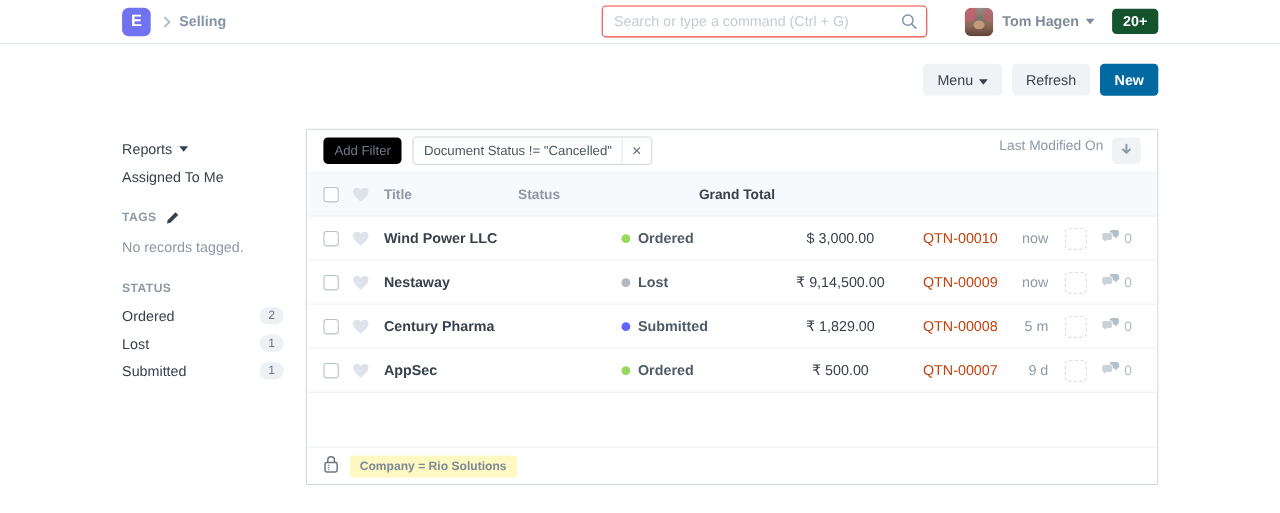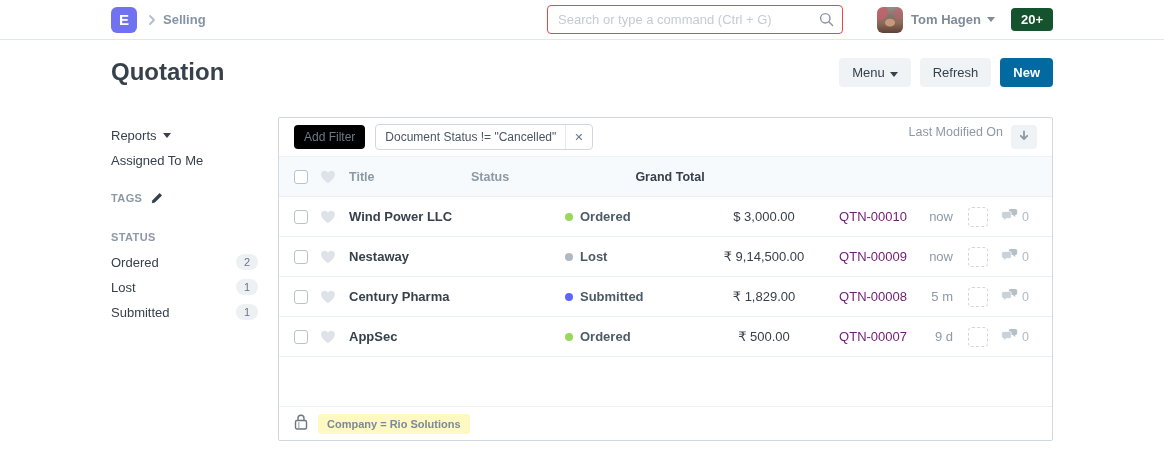--- a/index.html
+++ b/index.html
@@ -86,21 +86,21 @@
     border-bottom:1px solid #ebf0f3; background:#fff; }
   .cb { width:14px; height:14px; border:1px solid #b8c2cc; border-radius:3px;
     background:#fff; flex-shrink:0; cursor:pointer; }
   .heart { margin-left:12px; display:flex; align-items:center; flex-shrink:0; cursor:pointer; }
   .col-title { flex:1; margin-left:13px; min-width:0; }
   .row-title { font-weight:bold; color:#36414c; cursor:pointer; }
   .col-status { width:138px; flex-shrink:0; display:flex; align-items:center; gap:7px; }
   .status-dot { width:8px; height:8px; border-radius:50%; flex-shrink:0; }
   .status-text { color:#4d5a67; font-weight:bold; }
   .col-total { width:122px; flex-shrink:0; text-align:center; color:#36414c; }
-  .col-id { width:82px; margin-left:auto; text-align:right; color:#701a75; cursor:pointer; }
+  .col-id { width:82px; margin-left:auto; text-align:right; color:#c2410c; cursor:pointer; }
   .col-time { width:46px; text-align:right; color:#8d99a6; }
   .assign-box { width:20px; height:20px; border:1px dashed #d1d8dd; border-radius:4px;
     margin-left:15px; flex-shrink:0; cursor:pointer; }
   .comments { display:flex; align-items:center; gap:4px; margin-left:13px; width:36px;
     flex-shrink:0; }
   .comment-count { color:#b0bac3; font-size:12.5px; }
   .hdr-spacer-right { width:306px; flex-shrink:0; }
 
   .list-blank { flex:1; }
   .list-footer { height:34px; border-top:1px solid #ebf0f3; display:flex; align-items:center;
@@ -135,21 +135,20 @@
       <span class="avatar"></span>
       <span class="user-name">Tom Hagen</span>
       <span class="caret"></span>
     </div>
     <span class="notif-badge">20+</span>
   </div>
 </header>
 
 <section class="page-head">
   <div class="container">
-    <h1 class="page-title">Quotation</h1>
     <div class="head-actions">
       <button class="btn btn-default">
         <span>Menu</span><span class="caret"></span>
       </button>
       <button class="btn btn-default">Refresh</button>
       <button class="btn btn-primary">New</button>
     </div>
   </div>
 </section>
 
@@ -166,20 +165,21 @@
 
     <div class="sb-section">
       <div class="sb-heading">
         <span>TAGS</span>
         <span>
           <svg width="13" height="13" viewBox="0 0 16 16">
               <path d="M11.8 1.2l3 3L6 13 2.2 13.8 3 10 z" fill="#36414c"></path>
             </svg>
         </span>
       </div>
+      <div class="sb-muted" style="margin-top:9px;">No records tagged.</div>
     </div>
 
     <div class="sb-section">
       <div class="sb-heading" style="margin-bottom:11px;">
         <span>STATUS</span>
       </div>
       <div id="status-list">
   <div class="sb-status-row">
     <span class="sb-link">Ordered</span>
     <span class="count-badge">2</span>

